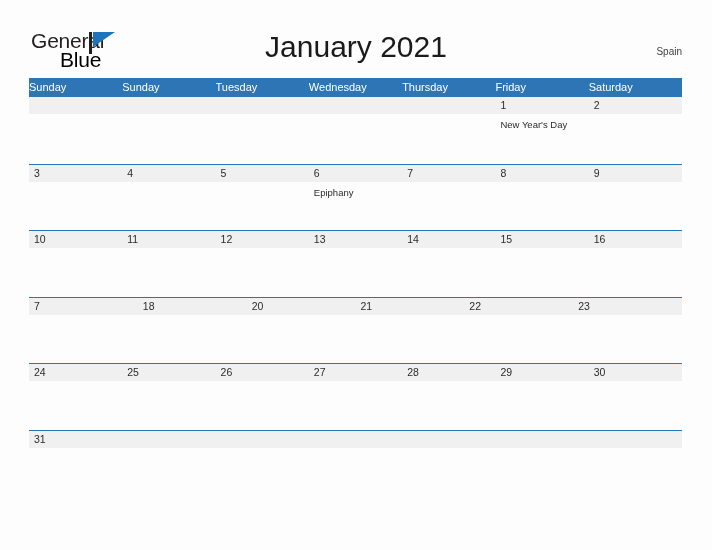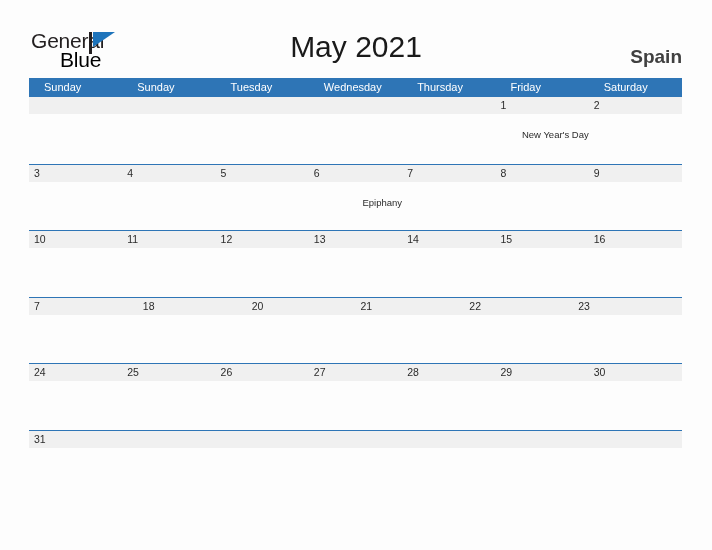--- a/index.html
+++ b/index.html
@@ -68,44 +68,43 @@
     font-size: 30px;
     font-weight: normal;
     color: #1A1A1A;
     letter-spacing: 0px;
   }
 
   .country {
     position: absolute;
     right: 30px;
     top: 46px;
-    font-size: 19px;
+    font-size: 10px;
     color: #404040;
-    font-weight: bold;
   }
 
   
   .calendar {
     position: absolute;
     left: 29px;
     top: 78px;
     width: 653px;
   }
 
   .weekday-row {
     display: flex;
     background: #2E75B6;
     height: 19px;
   }
   .weekday {
     flex: 1 1 0;
     color: #FFFFFF;
     font-size: 11px;
     line-height: 19px;
-    padding-left: 15px;
+    padding-left: 0;
     box-sizing: border-box;
     white-space: nowrap;
     overflow: hidden;
   }
 
   .week-row {
     border-top: 1.5px solid #2E75B6;
     height: 66.5px;
     box-sizing: border-box;
     display: flex;
@@ -131,22 +130,21 @@
     padding-left: 5px;
     z-index: 1;
   }
   .day-number {
     font-size: 10.5px;
     line-height: 17px;
     color: #2B2B2B;
     height: 17px;
   }
   .day-events {
-    margin-top: 15px;
-    text-align: right;
+    margin-top: 5px;
   }
   .event {
     font-size: 9.5px;
     line-height: 12px;
     color: #2B2B2B;
     white-space: nowrap;
   }
 </style>
 </head>
 <body>
@@ -159,21 +157,21 @@
       <span class="logo-general">General</span>
       <span class="logo-blue">Blue</span>
       <span class="logo-flag">
         <svg width="28" height="22" viewBox="0 0 28 22" xmlns="http://www.w3.org/2000/svg">
           <rect x="0" y="0" width="3" height="22" fill="#231F20"></rect>
           <polygon points="4,0 26,0 4,15" fill="#1E74BB"></polygon>
         </svg>
       </span>
     </div>
 
-    <div class="cal-title">May 2021</div>
+    <div class="cal-title">January 2021</div>
 
     <div class="country">Spain</div>
   </div>
 
   <div class="calendar">
 
     <div class="weekday-row">
       <div class="weekday">Sunday</div>
       <div class="weekday">Sunday</div>
       <div class="weekday">Tuesday</div>

